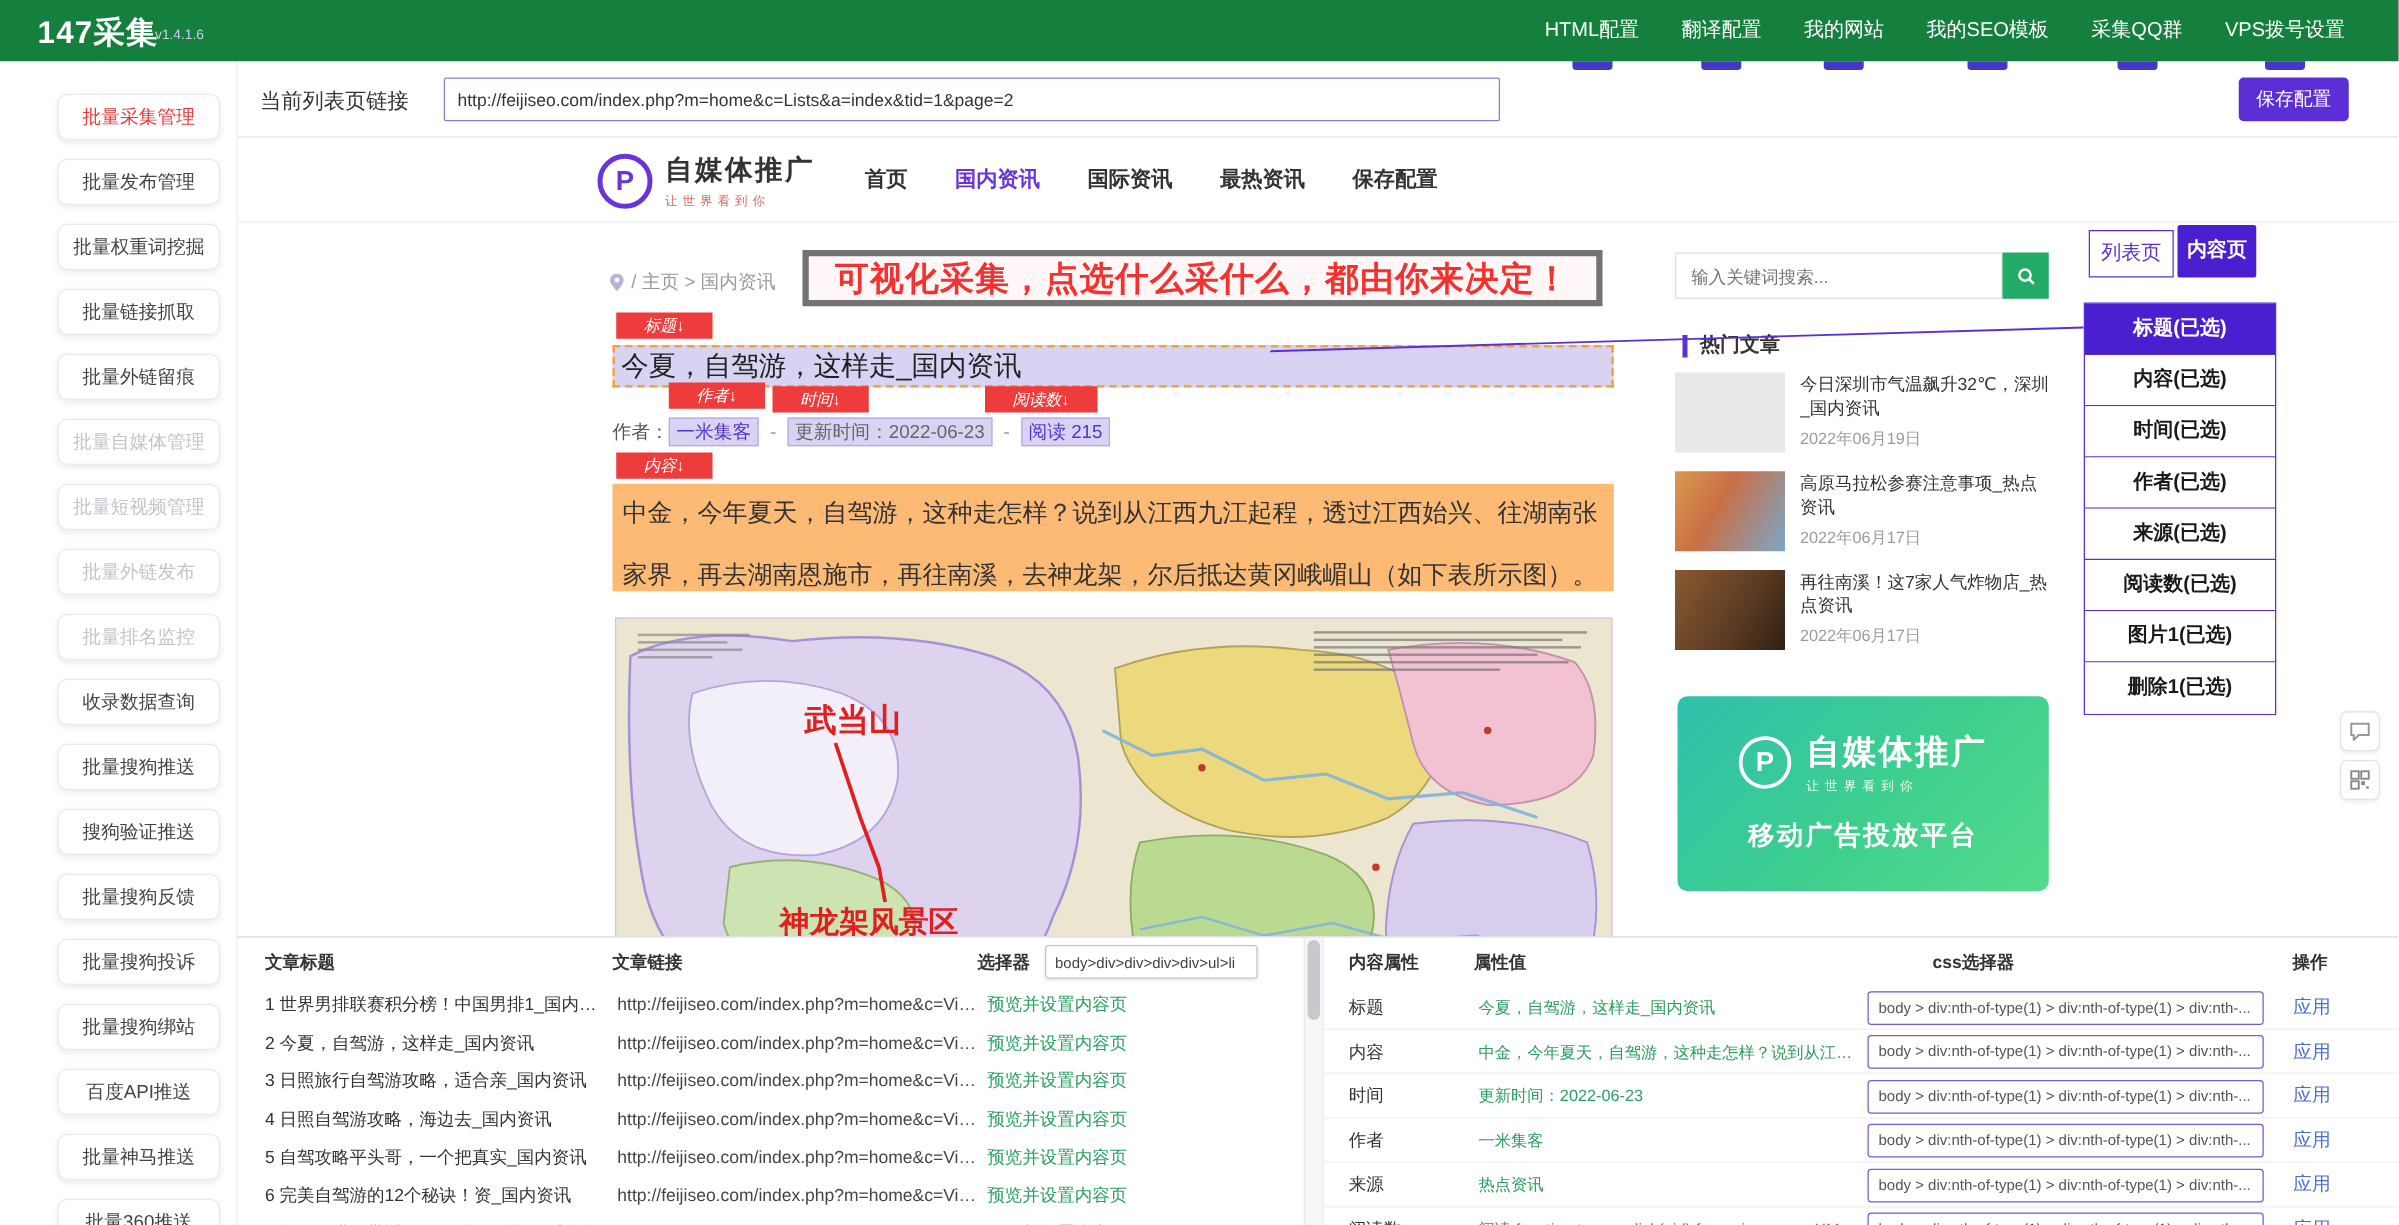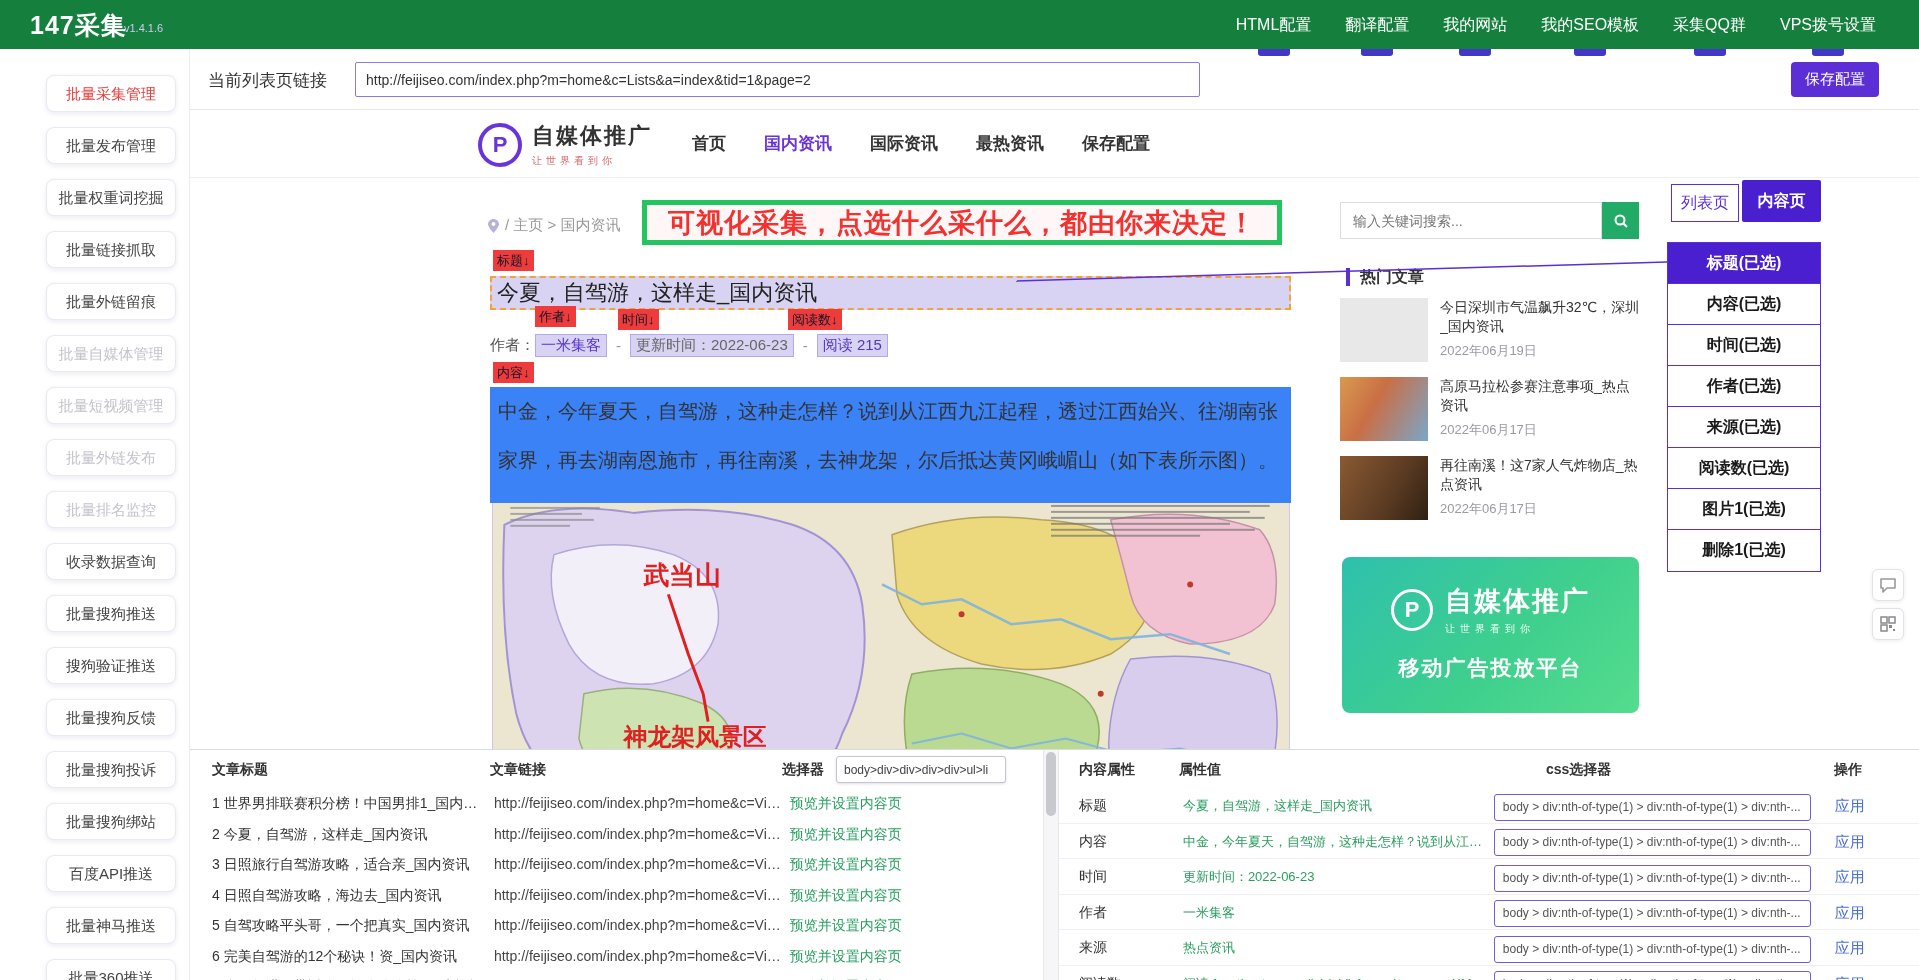--- a/index.html
+++ b/index.html
@@ -31,30 +31,30 @@
   .p-header { position:absolute; left:0; top:0; width:100%; height:68px; border-bottom:1px solid #ededf2; }
   .p-logo { position:absolute; left:288px; top:11px; display:flex; align-items:center; }
   .p-logo-circle { width:44px; height:44px; border:4px solid #6a35d8; border-radius:50%; color:#6a35d8; font-weight:bold; font-size:22px; display:flex; align-items:center; justify-content:center; }
   .p-site-text { margin-left:10px; }
   .p-site-name { font-size:22px; font-weight:bold; color:#333; letter-spacing:2px; }
   .p-site-slogan { font-size:10px; color:#d86a6a; letter-spacing:4px; margin-top:3px; }
   .p-nav { position:absolute; left:502px; top:22px; display:flex; gap:38px; font-size:17px; font-weight:bold; color:#333; }
   .p-nav-item { cursor:pointer; }
   .p-nav-item.on { color:#6a35d8; }
   .p-breadcrumb { position:absolute; left:298px; top:106px; font-size:15px; color:#999; display:flex; align-items:center; gap:6px; }
-  .p-banner { position:absolute; left:452px; top:90px; width:640px; height:45px; border:5px solid #22c55e; background:#fff7f7; color:#f3312e; font-size:27px; font-weight:bold; text-align:center; line-height:36px; letter-spacing:1px; z-index:5; }
-  .p-tag { position:absolute; background:#ee3b3b; color:#0f172a; font-size:13px; line-height:17px; padding:2px 4px; z-index:6; cursor:move; }
+  .p-banner { position:absolute; left:452px; top:90px; width:640px; height:45px; border:5px solid #737373; background:#fff7f7; color:#f3312e; font-size:27px; font-weight:bold; text-align:center; line-height:36px; letter-spacing:1px; z-index:5; }
+  .p-tag { position:absolute; background:#ee3b3b; color:#ffffff; font-size:13px; line-height:17px; padding:2px 22px; z-index:6; cursor:move;font-style:italic; }
   .tag-title{left:303px;top:140px} .tag-author{left:345px;top:196px} .tag-time{left:428px;top:199px}
   .tag-reads{left:598px;top:199px} .tag-content{left:303px;top:252px}
   .p-title { position:absolute; left:300px; top:166px; width:801px; height:34px; background:#d8d3f2; border:2px dashed #f0a53c; font-size:22px; color:#222; line-height:29px; padding-left:5px; z-index:4; white-space:nowrap; overflow:hidden; }
   .p-meta { position:absolute; left:300px; top:223px; height:25px; font-size:15px; color:#555; display:flex; align-items:center; }
   .p-chip { background:#d8d3f2; border:1px solid #b3a8e8; padding:1px 5px; cursor:pointer; }
   .chip-author{color:#5533cc;} .chip-time{color:#666;} .chip-reads{color:#5533cc;}
   .p-sep { margin:0 9px; color:#999; }
-  .p-content { position:absolute; left:300px; top:277px; width:801px; height:116px; background:#3b82f6; font-size:20px; color:#333; line-height:49px; padding:0 8px; z-index:2; }
+  .p-content { position:absolute; left:300px; top:277px; width:801px; height:86px; background:#fdba74; font-size:20px; color:#333; line-height:49px; padding:0 8px; z-index:2; }
   .p-map { position:absolute; left:302px; top:384px; width:798px; height:330px; border:1px solid #cfc6ea; background:#ece5d0; }
   .p-search-input { position:absolute; left:1150px; top:92px; width:262px; height:37px; border:1px solid #ddd; padding:0 12px; font-size:14px; color:#333; outline:none; }
   .p-search-btn { position:absolute; left:1412px; top:92px; width:37px; height:37px; background:#22ab67; border:0; cursor:pointer; display:flex; align-items:center; justify-content:center; }
   .p-hot-head { position:absolute; left:1156px; top:158px; font-size:16px; color:#333; font-weight:bold; padding-left:10px; border-left:4px solid #5b2fd5; line-height:18px; }
   .p-hot-list { position:absolute; left:1150px; top:188px; width:300px; }
   .hot-item { display:flex; margin-bottom:12px; height:67px; cursor:pointer; }
   .hot-thumb { width:88px; height:64px; background:#e8e8e8; flex:none; }
   .hot-thumb.t2 { background:linear-gradient(120deg,#d99a4e 0%,#c96f45 40%,#7aa7c9 100%); }
   .hot-thumb.t3 { background:linear-gradient(120deg,#8a5a32 0%,#5a3a22 60%,#2e2012 100%); }
   .hot-info { margin-left:12px; flex:1; }
@@ -63,21 +63,21 @@
   .p-ad { position:absolute; left:1152px; top:447px; width:297px; height:156px; border-radius:8px; background:linear-gradient(135deg,#2fc0ae 0%,#3ecf8e 55%,#55dc8d 100%); cursor:pointer; }
   .ad-row { display:flex; align-items:center; justify-content:center; margin-top:26px; }
   .ad-circle { width:42px; height:42px; border:3px solid #fff; border-radius:50%; color:#fff; font-size:22px; font-weight:bold; display:flex; align-items:center; justify-content:center; }
   .ad-text { margin-left:12px; }
   .ad-name { font-size:27px; font-weight:bold; color:#fff; letter-spacing:2px; }
   .ad-slogan { font-size:10px; color:#eafff5; letter-spacing:5px; margin-top:3px; }
   .ad-caption { text-align:center; margin-top:18px; font-size:21px; color:#fff; font-weight:bold; letter-spacing:2px; }
 
   
   .sel-tab-list { position:absolute; left:1671px; top:184px; width:68px; height:38px; background:#fff; border:1px solid #5b2fd5; color:#5b2fd5; font-size:16px; text-align:center; line-height:36px; cursor:pointer; z-index:60; }
-  .sel-tab-content { position:absolute; left:1742px; top:180px; width:79px; height:42px; background:#4a1fd0; color:#fff; font-size:16px; font-weight:bold; text-align:center; line-height:42px; cursor:pointer; z-index:60; border-radius:2px; }
+  .sel-tab-content { position:absolute; left:1742px; top:180px; width:63px; height:42px; background:#4a1fd0; color:#fff; font-size:16px; font-weight:bold; text-align:center; line-height:42px; cursor:pointer; z-index:60; border-radius:2px; }
   .field-list { position:absolute; left:1667px; top:242px; width:154px; background:#fff; border:1px solid #5b2fd5; z-index:60; }
   .field-item { height:41px; line-height:40px; text-align:center; font-size:16px; font-weight:bold; color:#1a1a1a; border-bottom:1px solid #5b2fd5; cursor:pointer; background:#fff; }
   .field-item:last-child { border-bottom:0; }
   .field-item.on { background:#4a1fd0; color:#fff; }
   .leader { position:absolute; left:0; top:0; width:1919px; height:980px; z-index:55; pointer-events:none; }
 
   
   .floaters { position:absolute; left:1872px; top:569px; z-index:70; }
   .fbox { width:32px; height:32px; background:#fff; border:1px solid #e2e2e8; border-radius:6px; box-shadow:0 1px 4px rgba(0,0,0,.08); display:flex; align-items:center; justify-content:center; margin-bottom:7px; cursor:pointer; }
 

